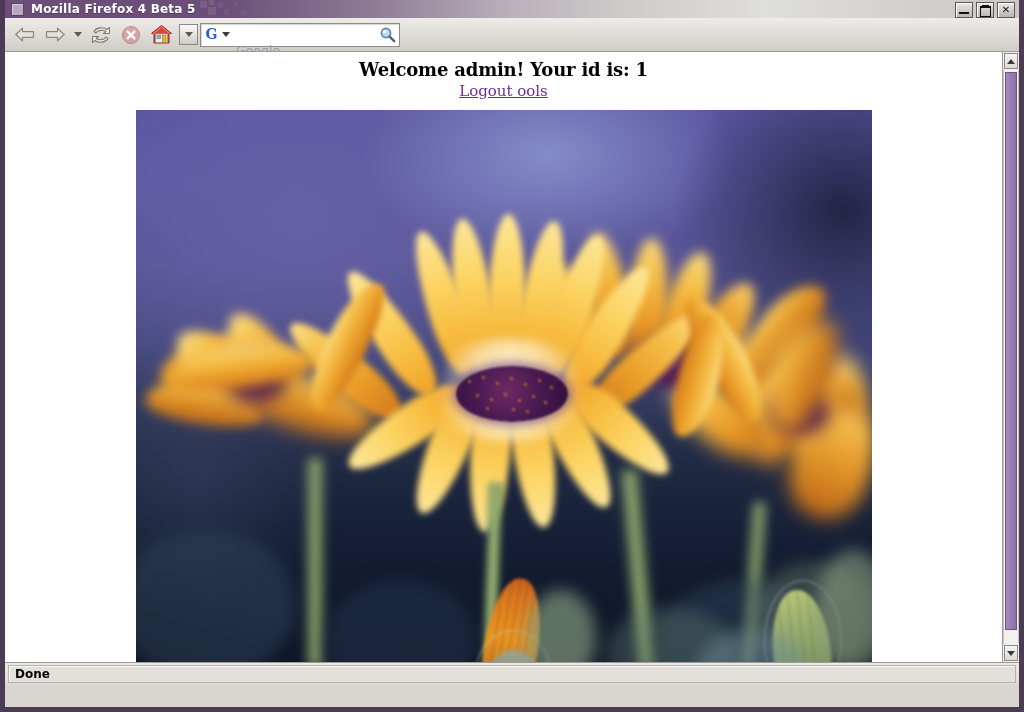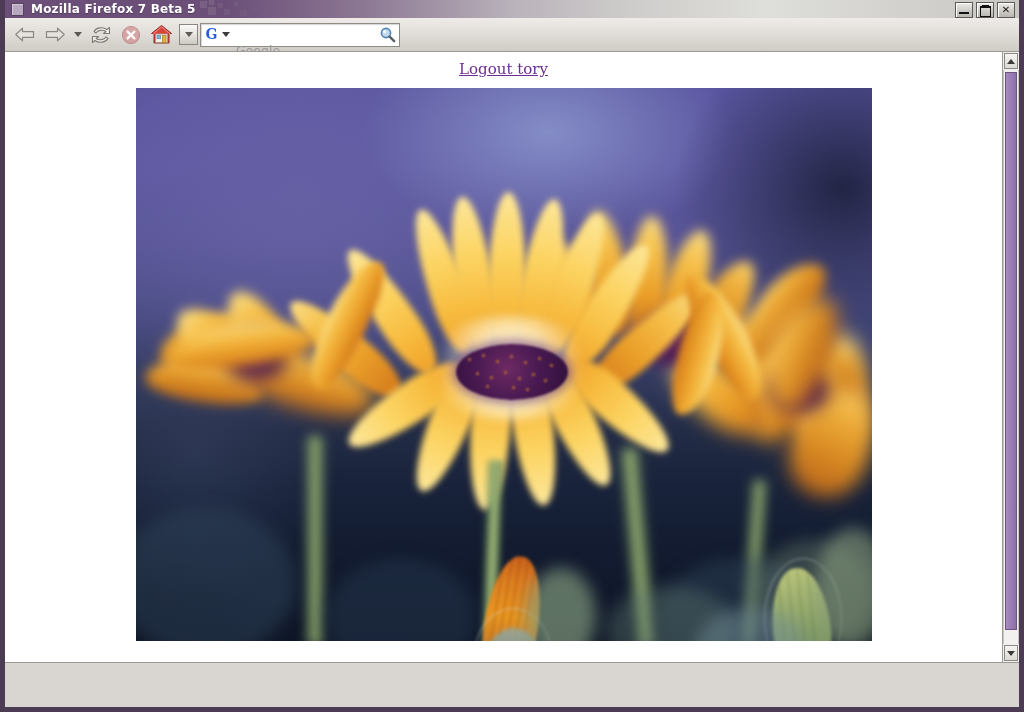--- a/index.html
+++ b/index.html
@@ -447,21 +447,21 @@
     color: #000;
   }
 </style>
 </head>
 <body>
 
 <div class="window">
 
   <div class="titlebar">
     <div class="title-icon"></div>
-    <div class="title-text">Mozilla Firefox 7 Beta 5</div>
+    <div class="title-text">Mozilla Firefox 4 Beta 5</div>
     <div class="title-deco">
       <i style="left:4px;  top:1px;  width:7px; height:7px;"></i>
       <i style="left:13px; top:0px;  width:5px; height:5px;"></i>
       <i style="left:12px; top:7px;  width:8px; height:8px;"></i>
       <i style="left:22px; top:3px;  width:5px; height:5px; opacity:.6;"></i>
       <i style="left:28px; top:9px;  width:6px; height:6px; opacity:.5;"></i>
       <i style="left:38px; top:2px;  width:4px; height:4px; opacity:.45;"></i>
       <i style="left:44px; top:10px; width:7px; height:6px; opacity:.4;"></i>
       <i style="left:57px; top:6px;  width:5px; height:5px; opacity:.3;"></i>
       <i style="left:68px; top:11px; width:4px; height:4px; opacity:.25;"></i>
@@ -541,21 +541,22 @@
         </svg>
       </span>
     </div>
   </div>
 
   <div class="contentwrap">
 
     <div class="viewport">
       <div class="page">
 
-        <a class="page-link">Logout tory</a>
+        <h1 class="page-heading">Welcome admin! Your id is: 1</h1>
+        <a class="page-link">Logout ools</a>
 
         
         <div class="photo-frame" title="protected image of orange daisy flowers against a purple background">
 
           <div class="ph bg-sky"></div>
           <div class="ph bg-dark-r"></div>
 
           <div>
             <div class="petal c blurC" style="left:600px; top:215px; width:60px; height:128px; transform:rotate(-38deg);"></div>
             <div class="petal c blurC" style="left:640px; top:230px; width:58px; height:120px; transform:rotate(-16deg);"></div>
@@ -692,14 +693,19 @@
       </div>
       <div class="sb-track">
         <div class="sb-thumb"></div>
       </div>
       <div class="sb-btn">
         <span class="sb-down"></span>
       </div>
     </div>
   </div>
 
+  <div class="statusbar">
+    <div class="status-panel">
+      <span class="status-text">Done</span>
+    </div>
+  </div>
 
 </div>
 
 </body></html>

